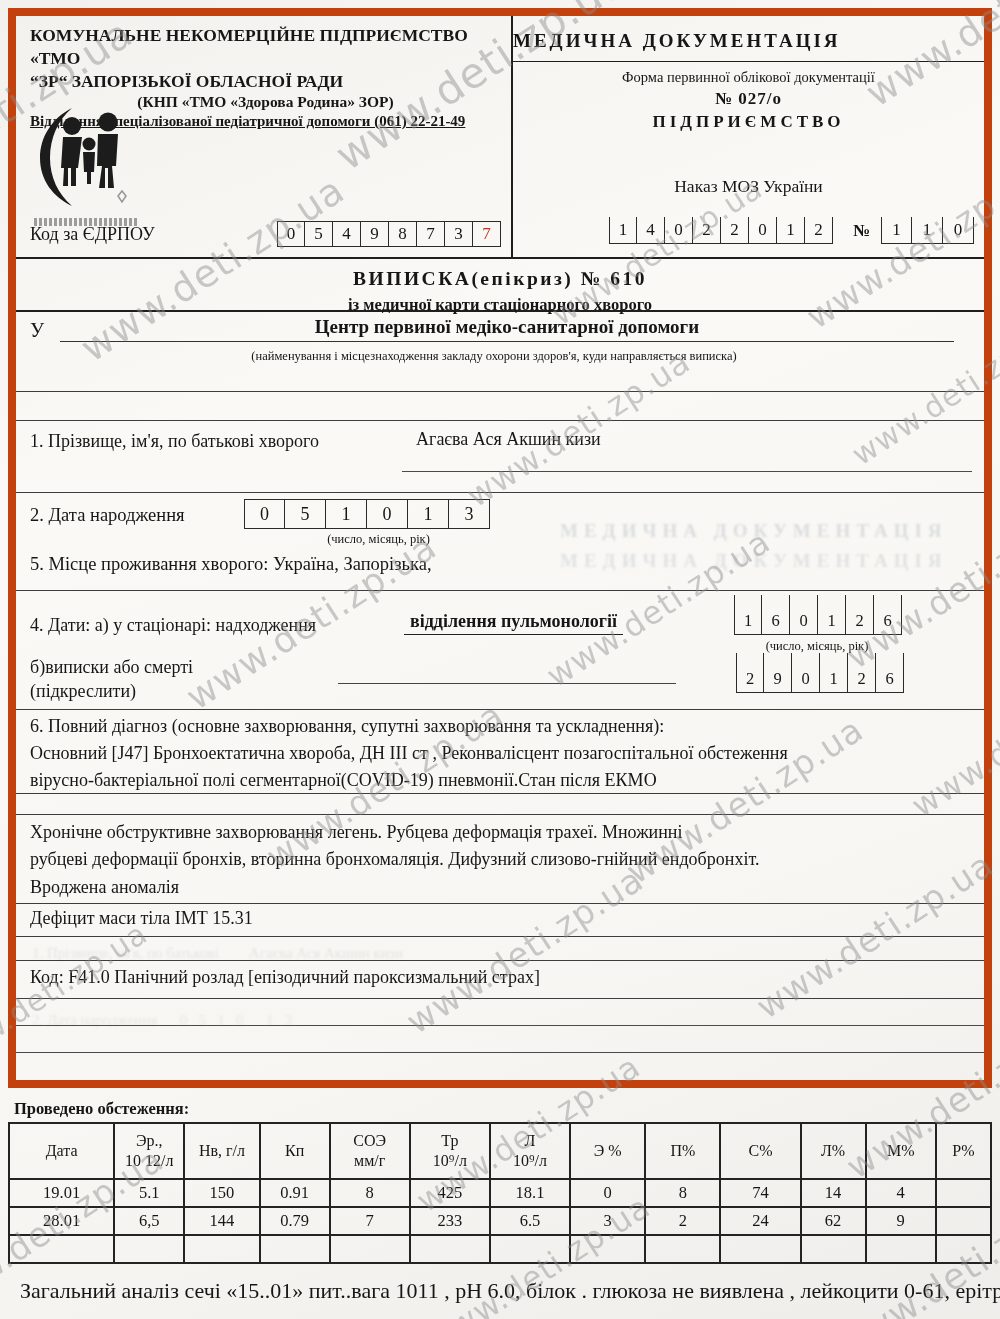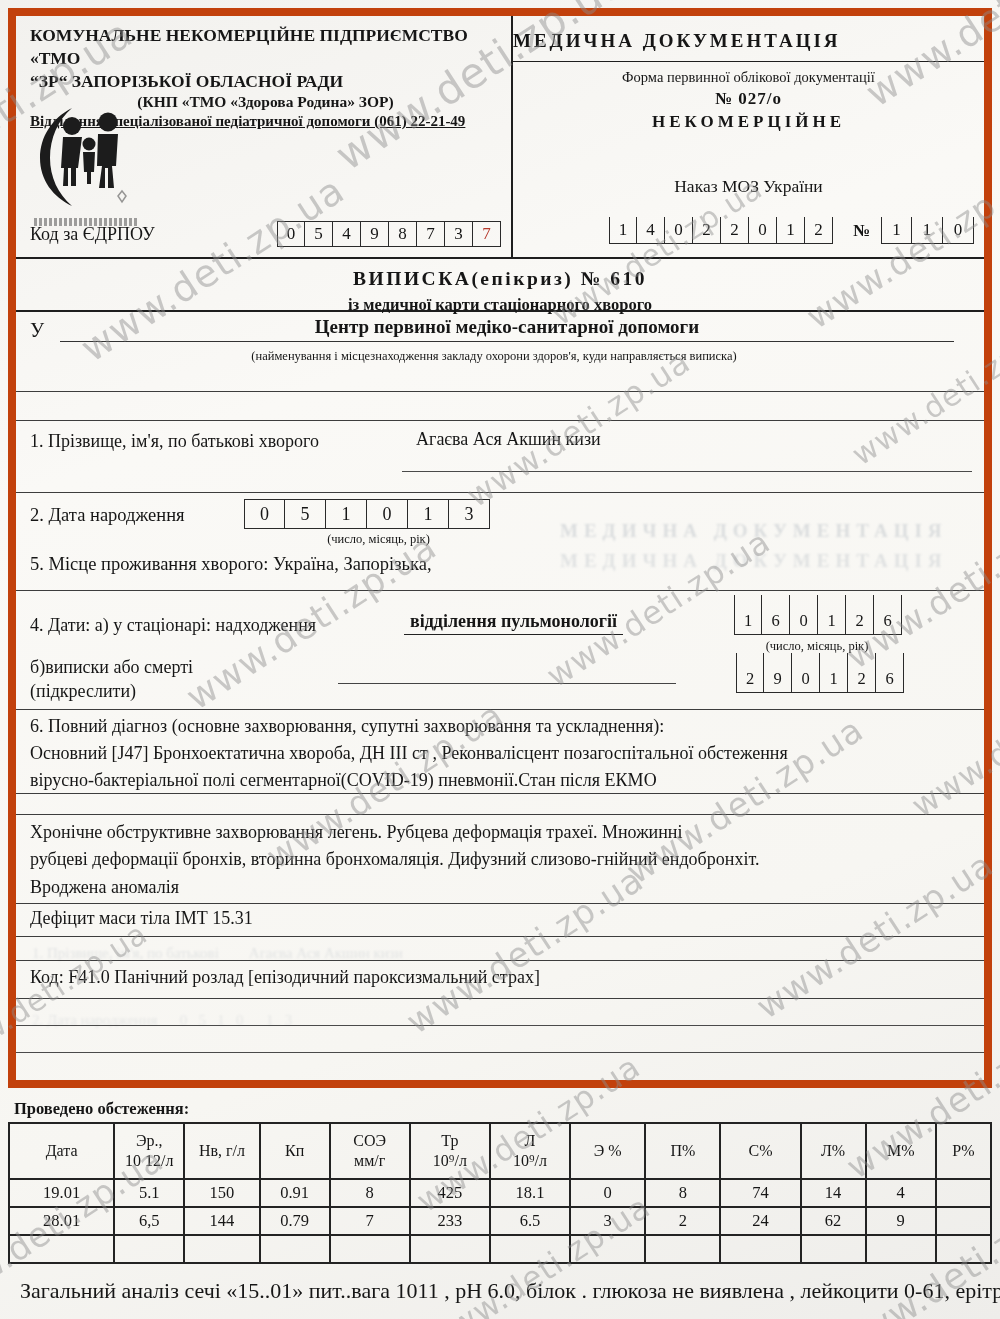--- a/index.html
+++ b/index.html
@@ -173,21 +173,21 @@
             <span>7</span>
             <span>3</span>
             <span>7</span>
           </span>
       </div>
     </div>
     <div class="h-right">
       <div class="med-title">МЕДИЧНА ДОКУМЕНТАЦІЯ</div>
       <div class="form-caption">Форма первинної облікової документації</div>
       <div class="form-no">№ 027/о</div>
-      <div class="approved">НЕКОМЕРЦІЙНЕ</div>
+      <div class="approved">ПІДПРИЄМСТВО</div>
       <div class="order">Наказ МОЗ України</div>
       <div class="order-row">
         <span class="digits open-top order-digits">
             <span>1</span>
             <span>4</span>
             <span>0</span>
             <span>2</span>
             <span>2</span>
             <span>0</span>
             <span>1</span>

